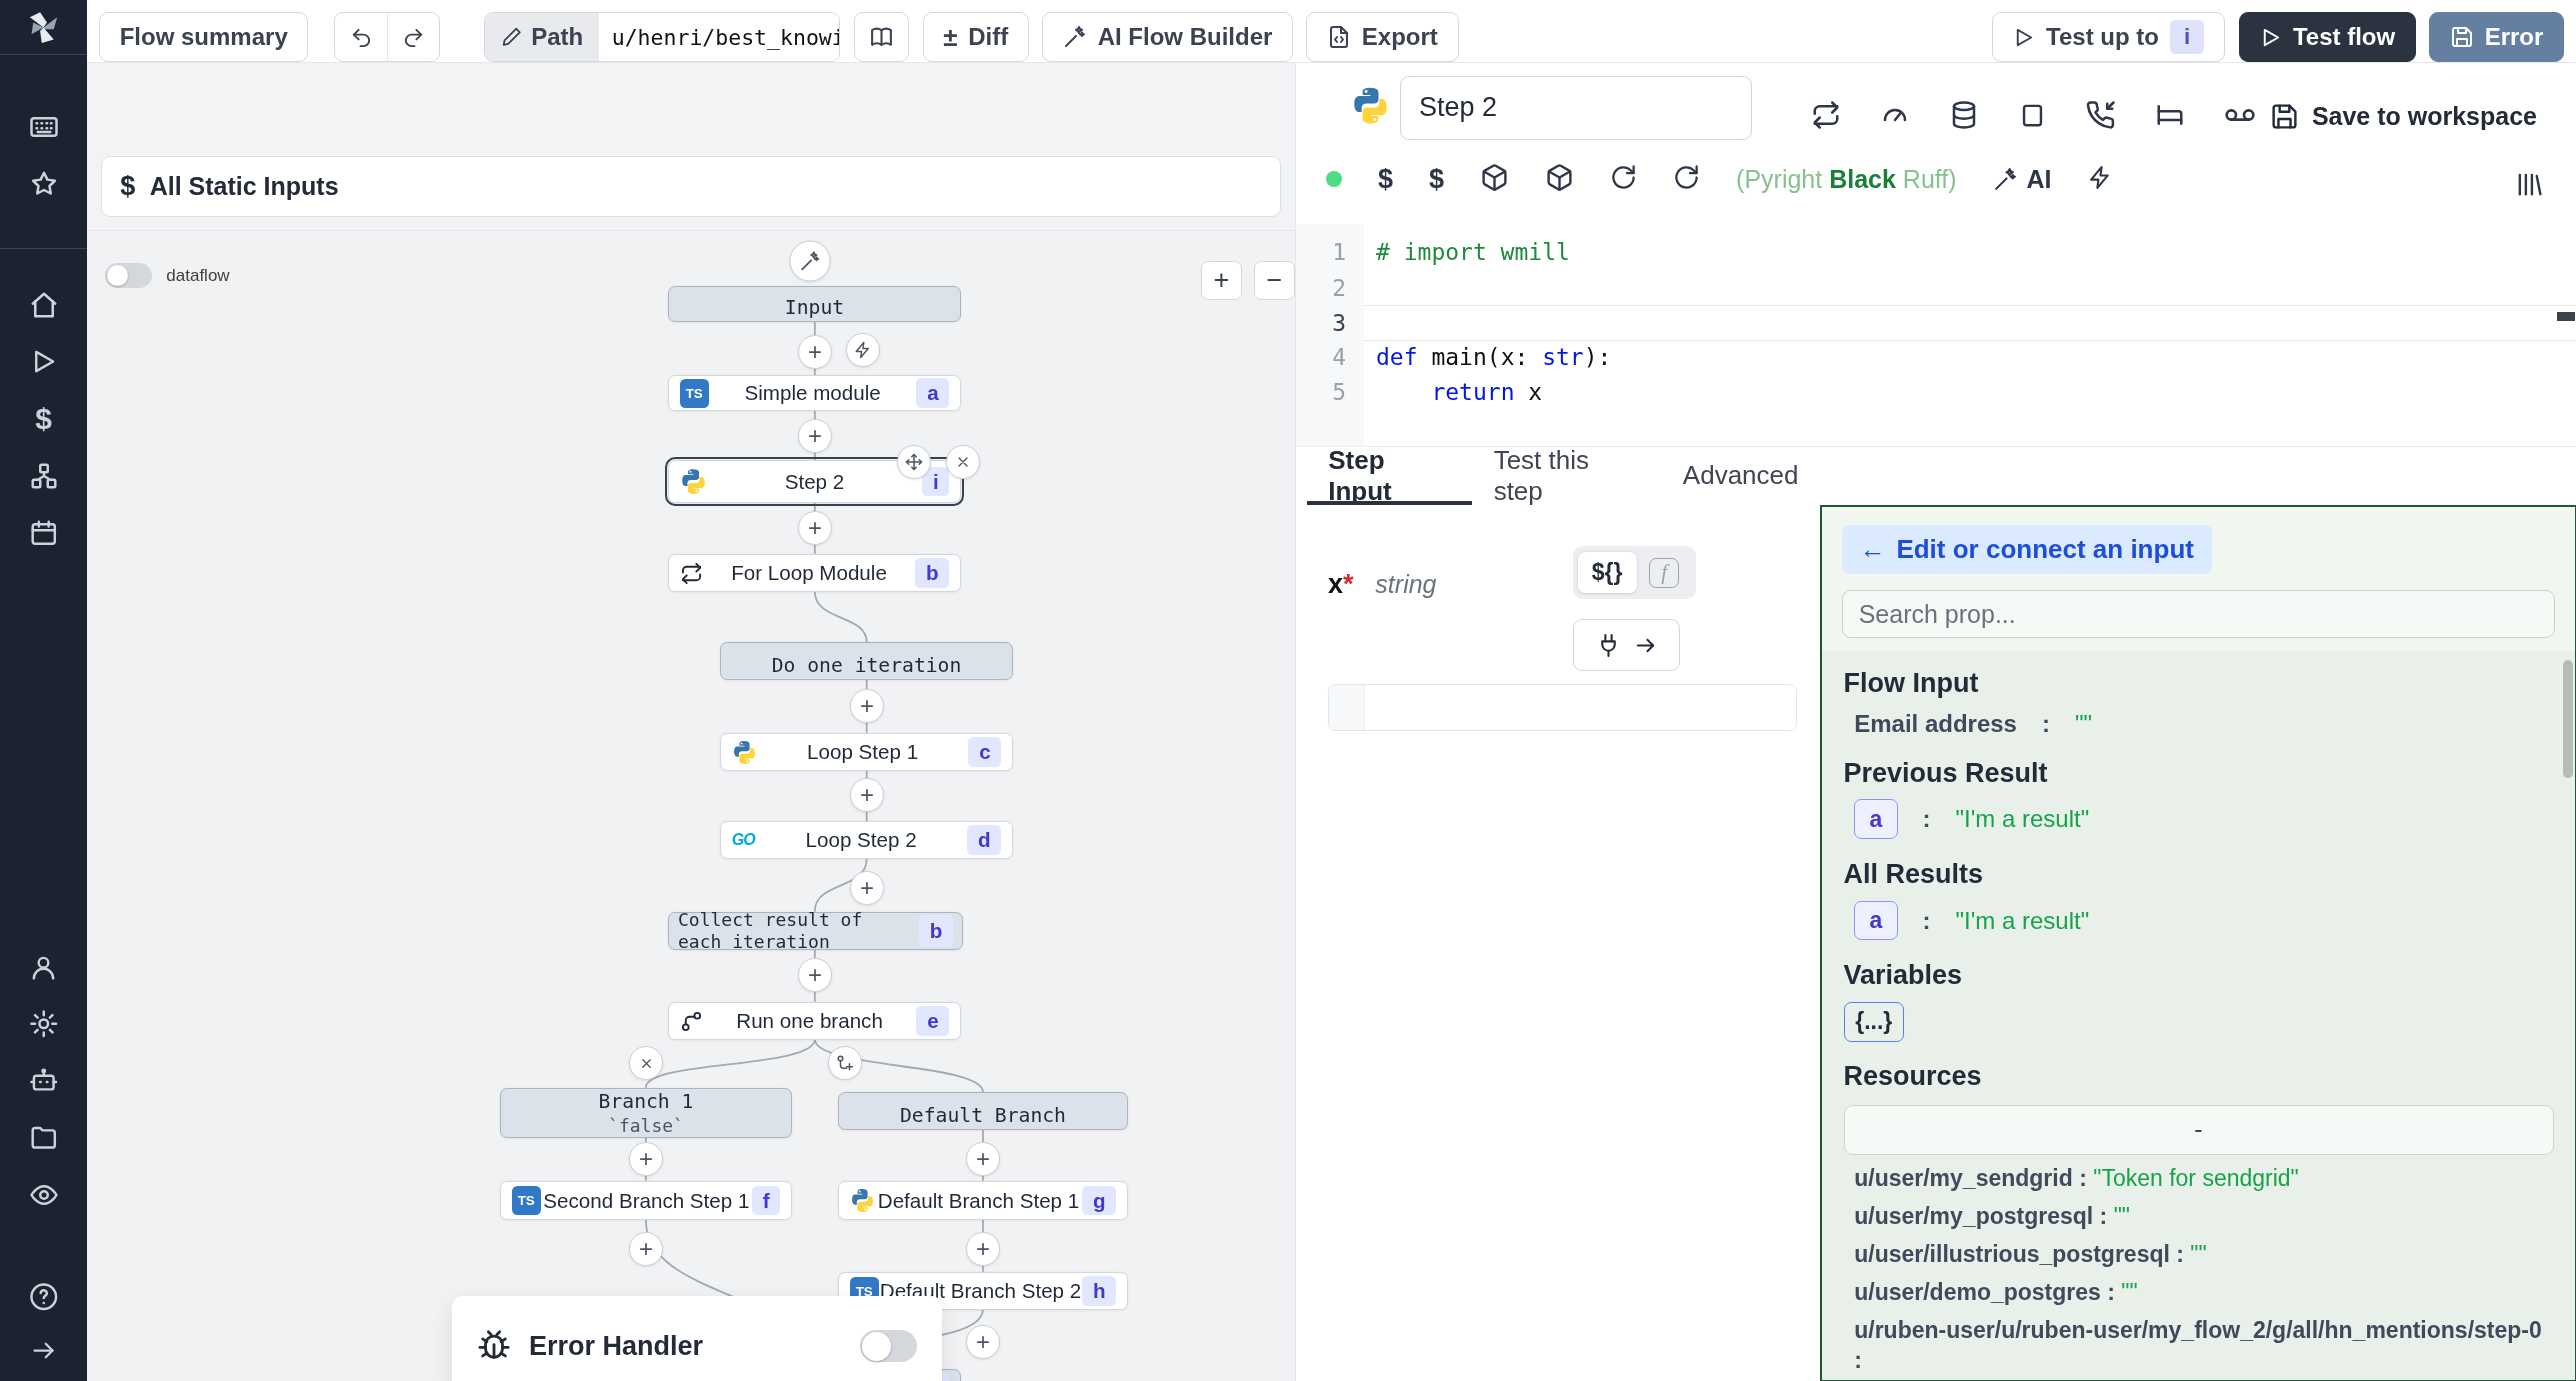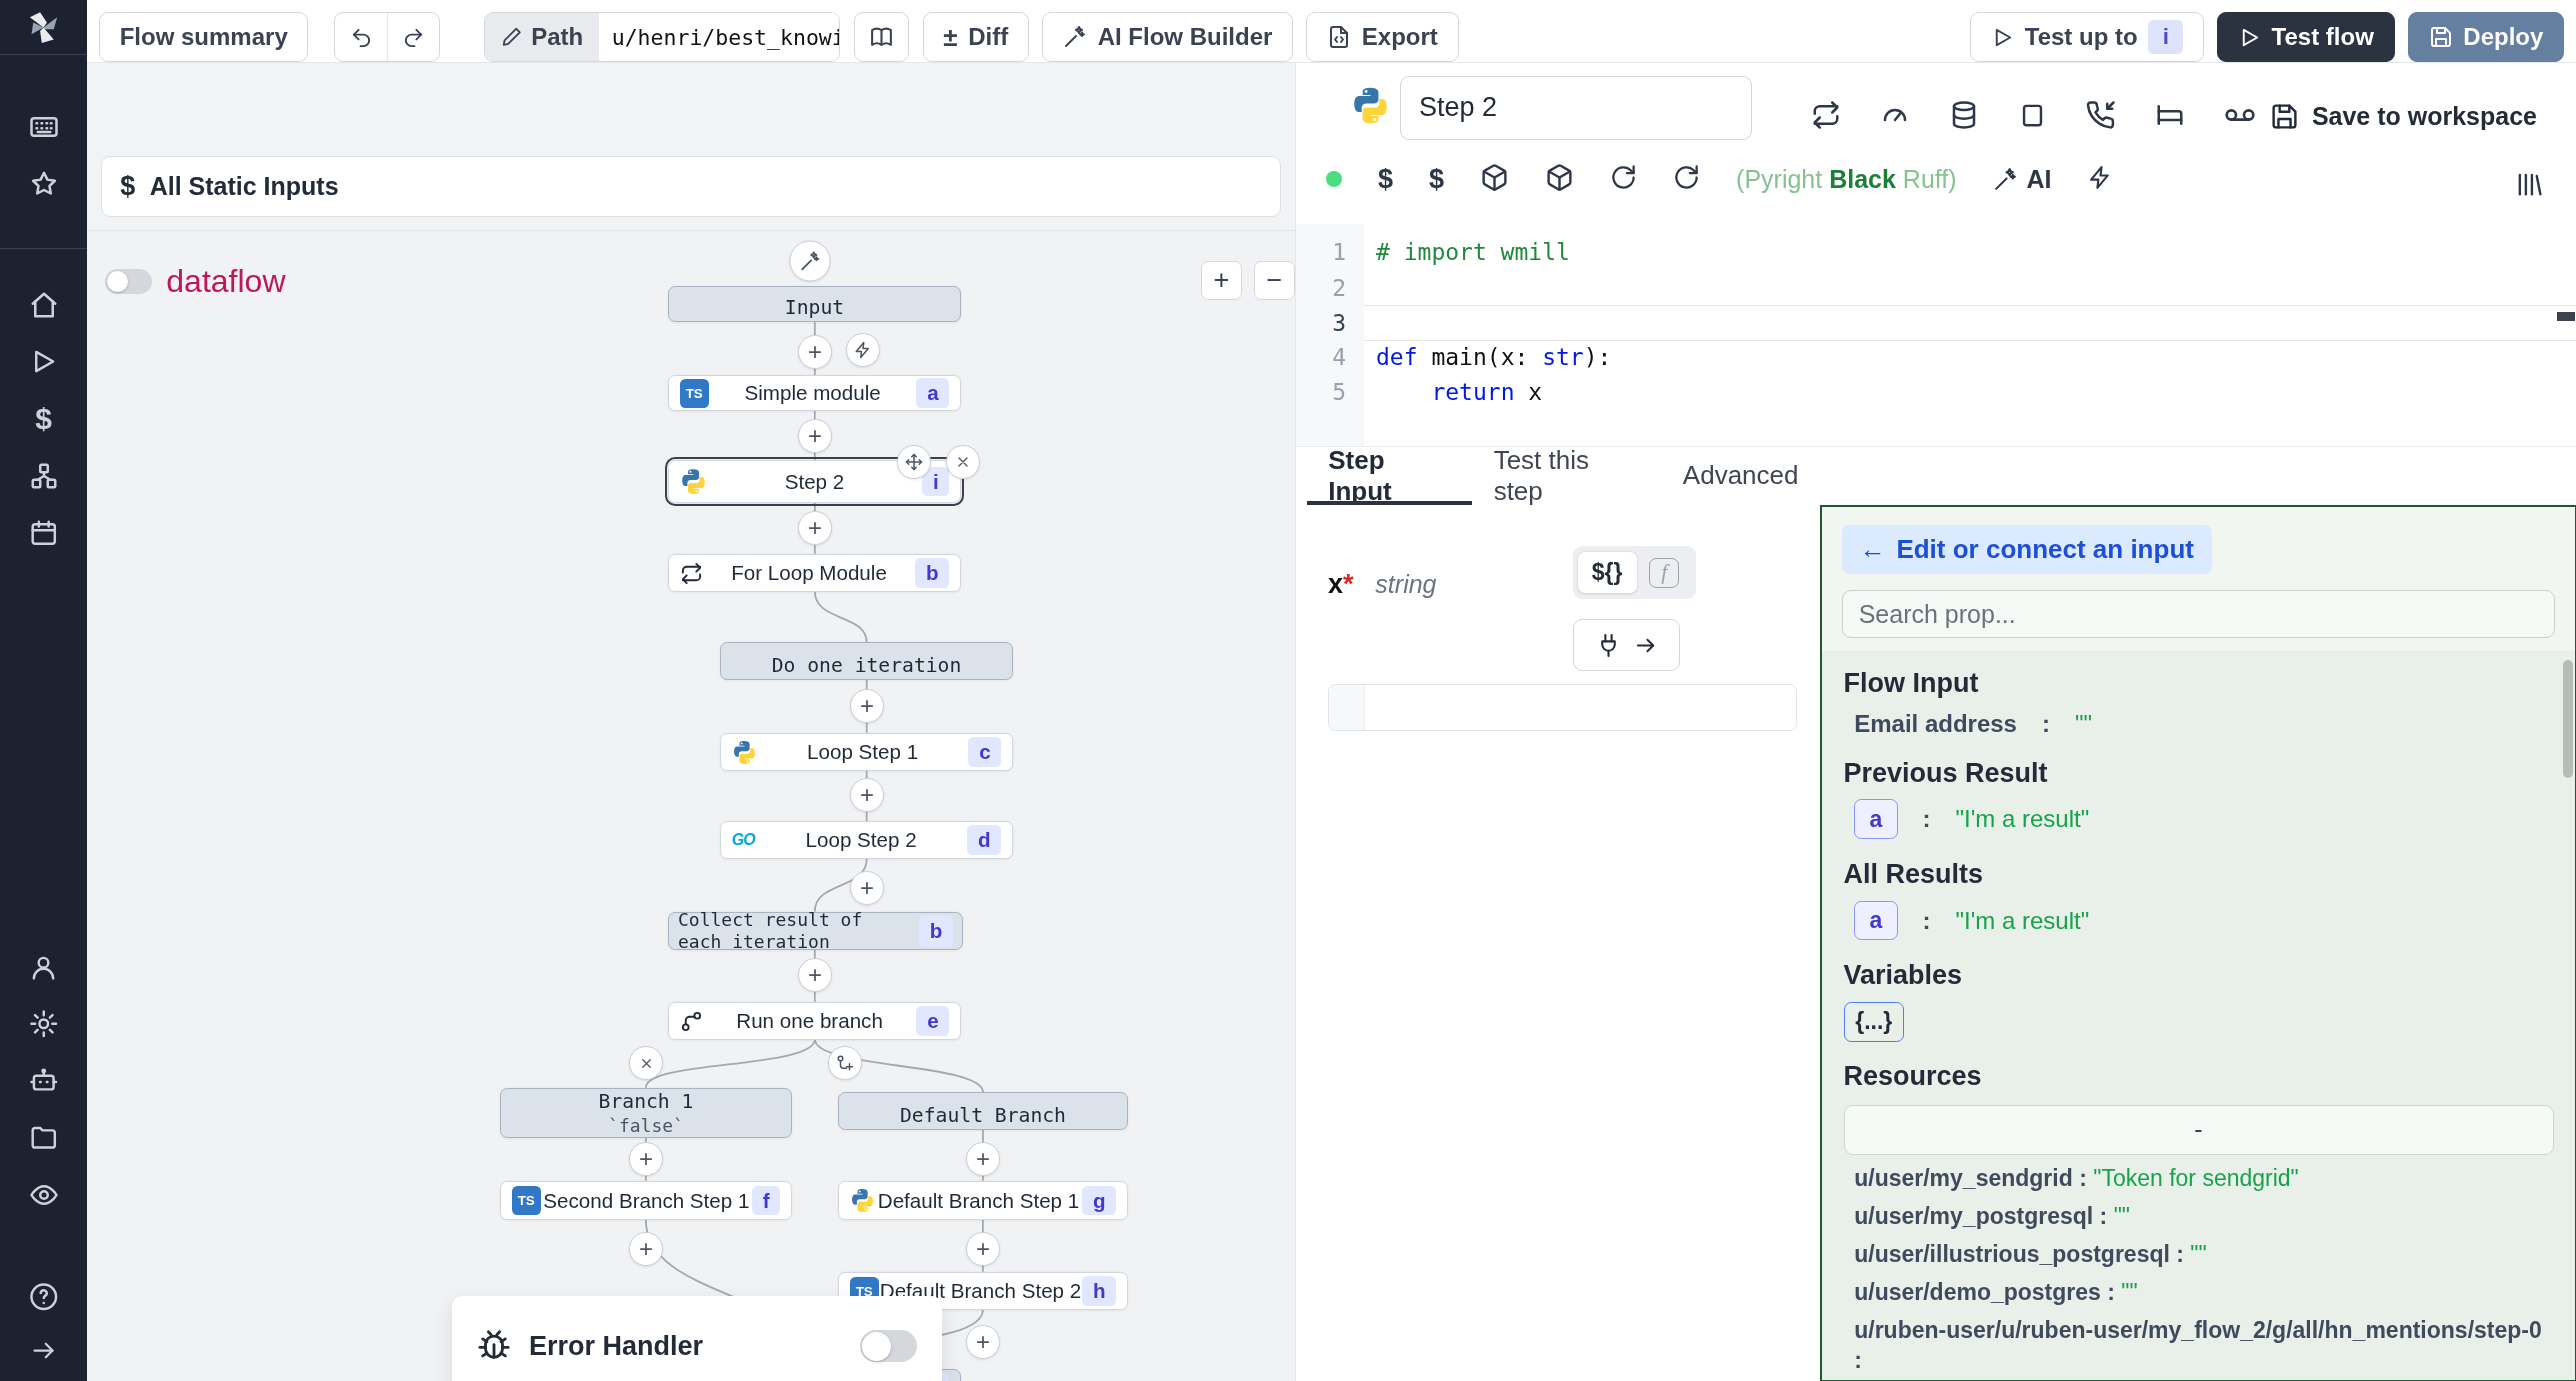--- a/index.html
+++ b/index.html
@@ -423,21 +423,21 @@
   <button class="btn btndark">
       <svg class="ic" width="23" height="23" viewBox="0 0 26 26">
         <use href="#i-play"></use>
       </svg>
       <span>Test flow</span>
     </button>
   <button class="btn btnblue">
       <svg class="ic" width="24" height="24" viewBox="0 0 27 27">
         <use href="#i-save"></use>
       </svg>
-      <span>Deploy</span>
+      <span>Error</span>
     </button>
 </header>
 
 <section class="flowpanel">
   <div class="card" style="top:93px">
     <span style="font-size:27px;font-weight:600">$</span>
     <span>All Static Inputs</span>
   </div>
 </section>
 
@@ -459,21 +459,21 @@
       <path d="M625 1106C625 1195 810 1185 810 1272"></path>
       <path d="M1002 1106V1164"></path>
       <path d="M1002 1206C1002 1250 816 1238 816 1272"></path>
     </g>
   </svg>
 
   <div class="abs" style="left:18px;top:32px;display:flex;align-items:center;gap:14.3px">
     <div class="toggle" style="width:47px;height:25px">
         <div class="knob" style="width:21.5px;height:21.5px"></div>
       </div>
-    <span style="font-size:32px;color:#be185d">dataflow</span>
+    <span style="font-size:17px;color:#404040">dataflow</span>
   </div>
   <div class="zbtn" style="left:1114px;top:30px">
       <span>+</span>
     </div>
   <div class="zbtn" style="left:1167px;top:30px">
       <span>−</span>
     </div>
 
   <div class="circ c44" style="left:723px;top:30px">
       <svg class="ic" width="21.5" height="21.5" viewBox="0 0 24 24">

